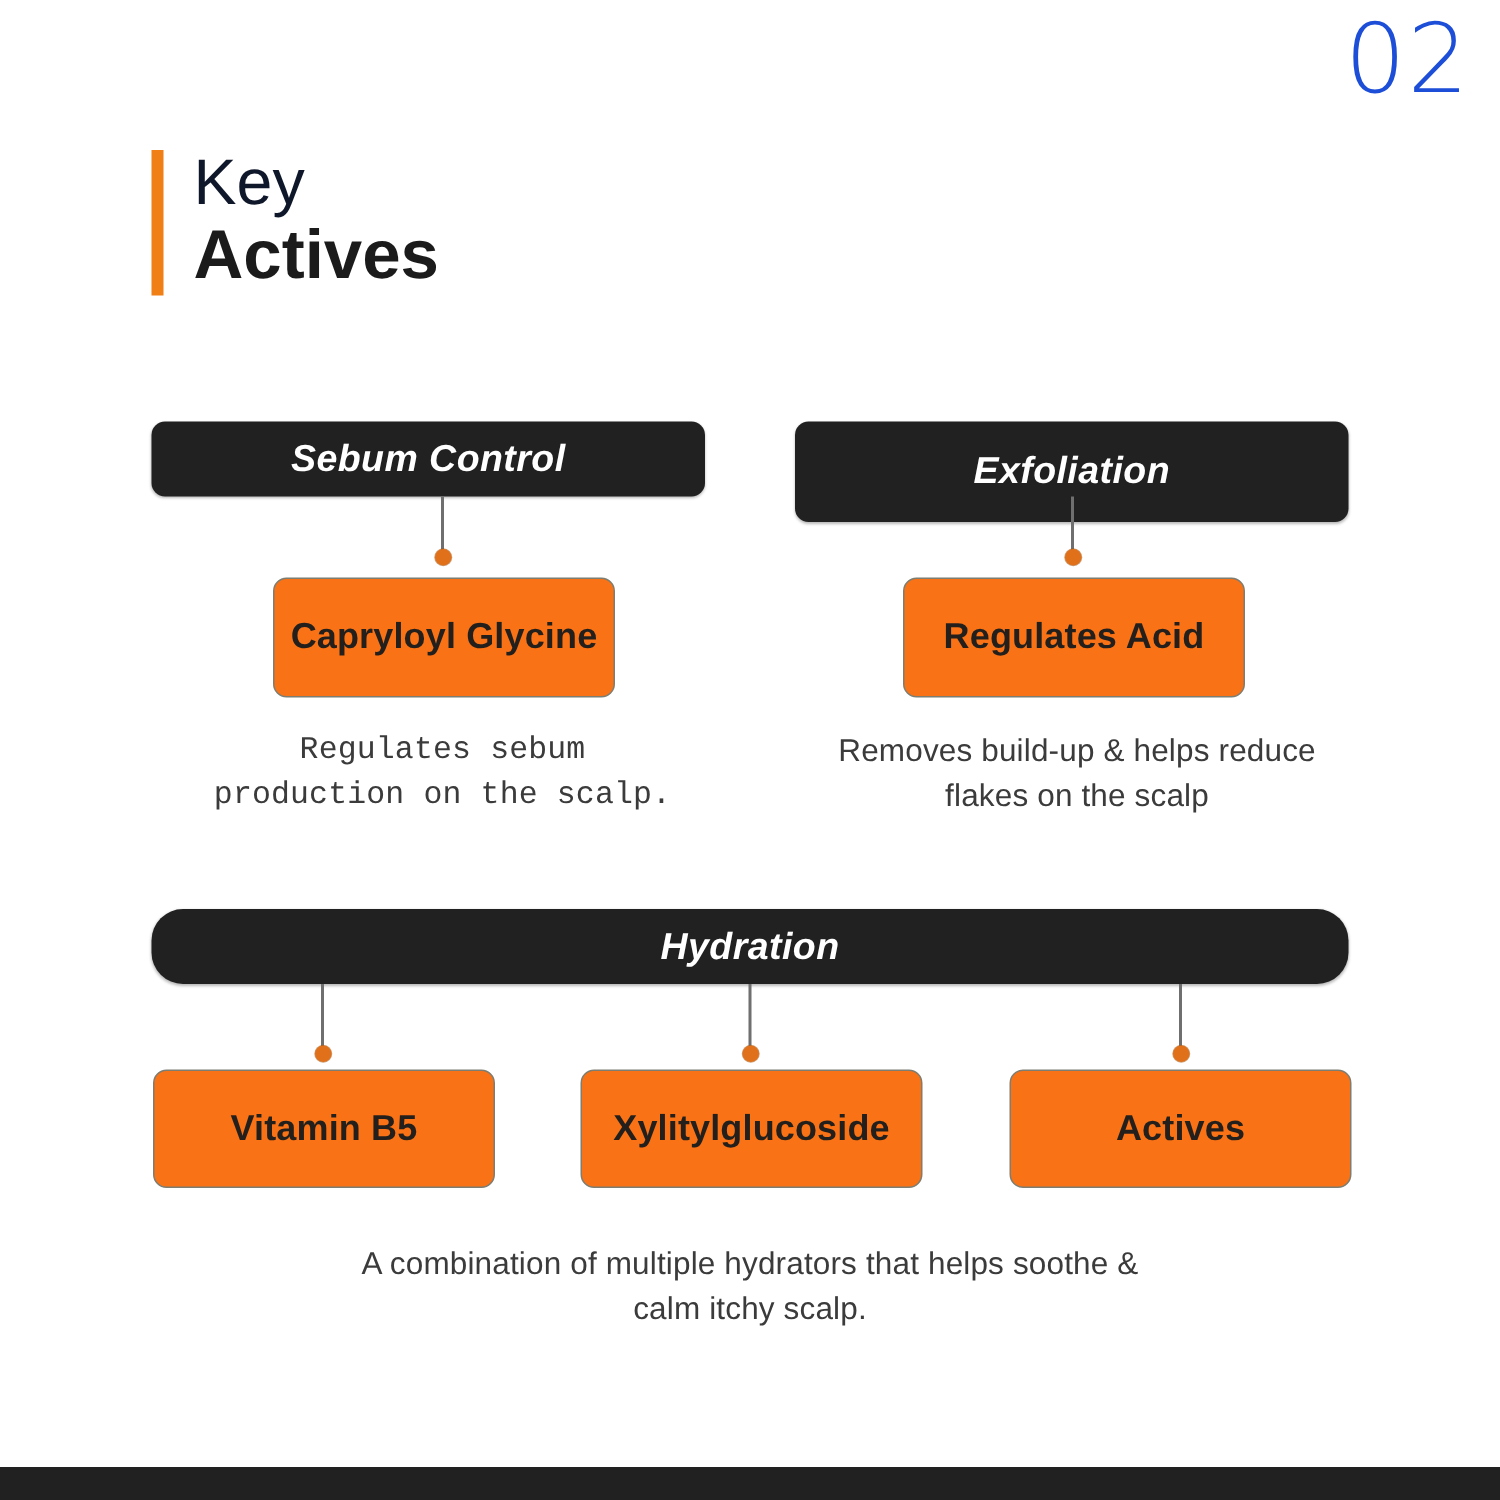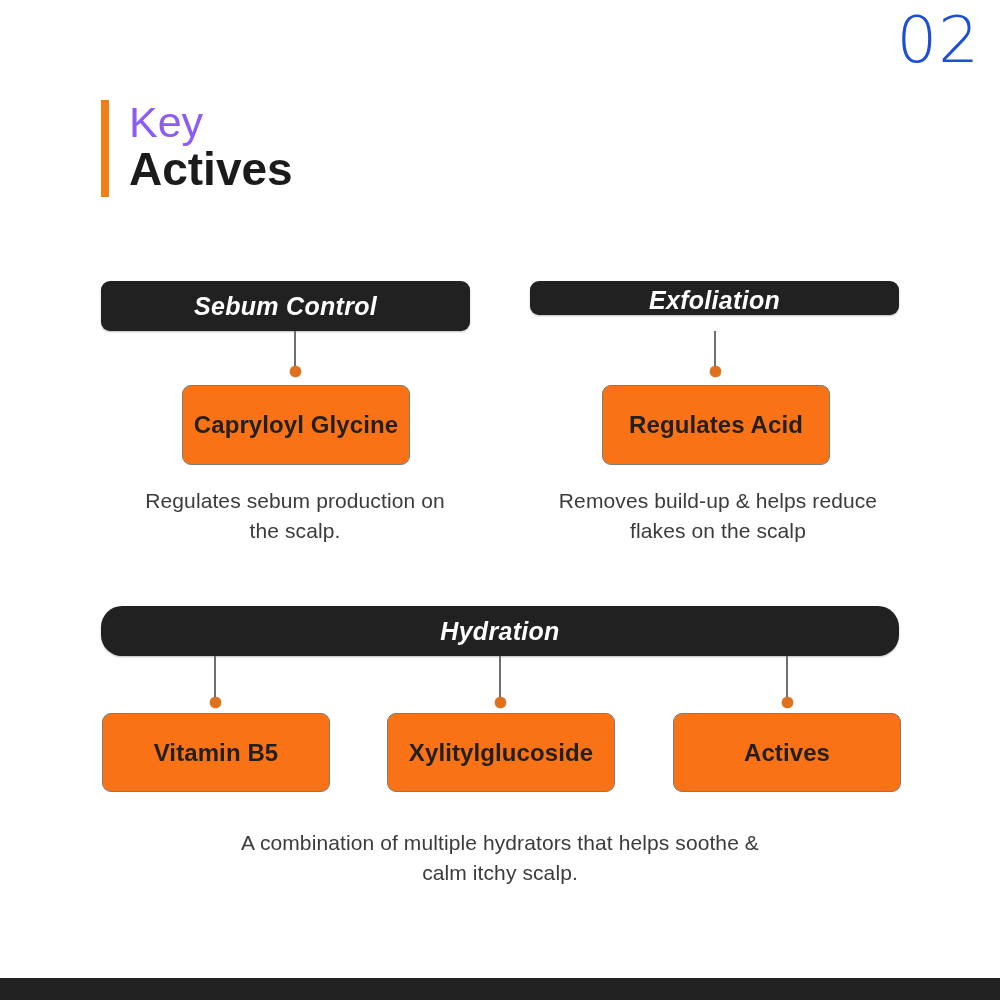--- a/index.html
+++ b/index.html
@@ -48,21 +48,21 @@
   }
   .title-text {
     margin-left: 20px;
     display: flex;
     flex-direction: column;
     justify-content: center;
   }
   .title-line1 {
     font-size: 43px;
     font-weight: 300;
-    color: #8b5cf6;
+    color: #0f172a;
     line-height: 1.0;
     letter-spacing: 0px;
   }
   .title-line2 {
     font-size: 46px;
     font-weight: 700;
     color: #1b1b1b;
     line-height: 1.12;
     letter-spacing: 0px;
   }
@@ -170,23 +170,23 @@
 
   <div class="connector" style="left:288px; top:331px; height:46px;">
     <div class="connector-line"></div>
     <div class="connector-dot"></div>
   </div>
 
   <div class="ing-box" style="left:182px; top:385px; width:226px; height:78px;">
     <span class="ing-label two-line">Capryloyl Glycine</span>
   </div>
 
-  <div class="desc" style="left:135px; top:486px; width:320px;">Regulates sebum production on the scalp.</div>
-
-  <div class="cat-bar" style="left:530px; top:281px; width:369px; height:34px;align-items:flex-end;">
+  <div class="desc" style="left:135px; top:486px; width:320px;font-family:Liberation Mono, monospace;">Regulates sebum production on the scalp.</div>
+
+  <div class="cat-bar" style="left:530px; top:281px; width:369px; height:67px;">
     <span class="cat-bar-label">Exfoliation</span>
   </div>
 
   <div class="connector" style="left:708px; top:331px; height:46px;">
     <div class="connector-line"></div>
     <div class="connector-dot"></div>
   </div>
 
   <div class="ing-box" style="left:602px; top:385px; width:226px; height:78px;">
     <span class="ing-label two-line">Regulates Acid</span>

